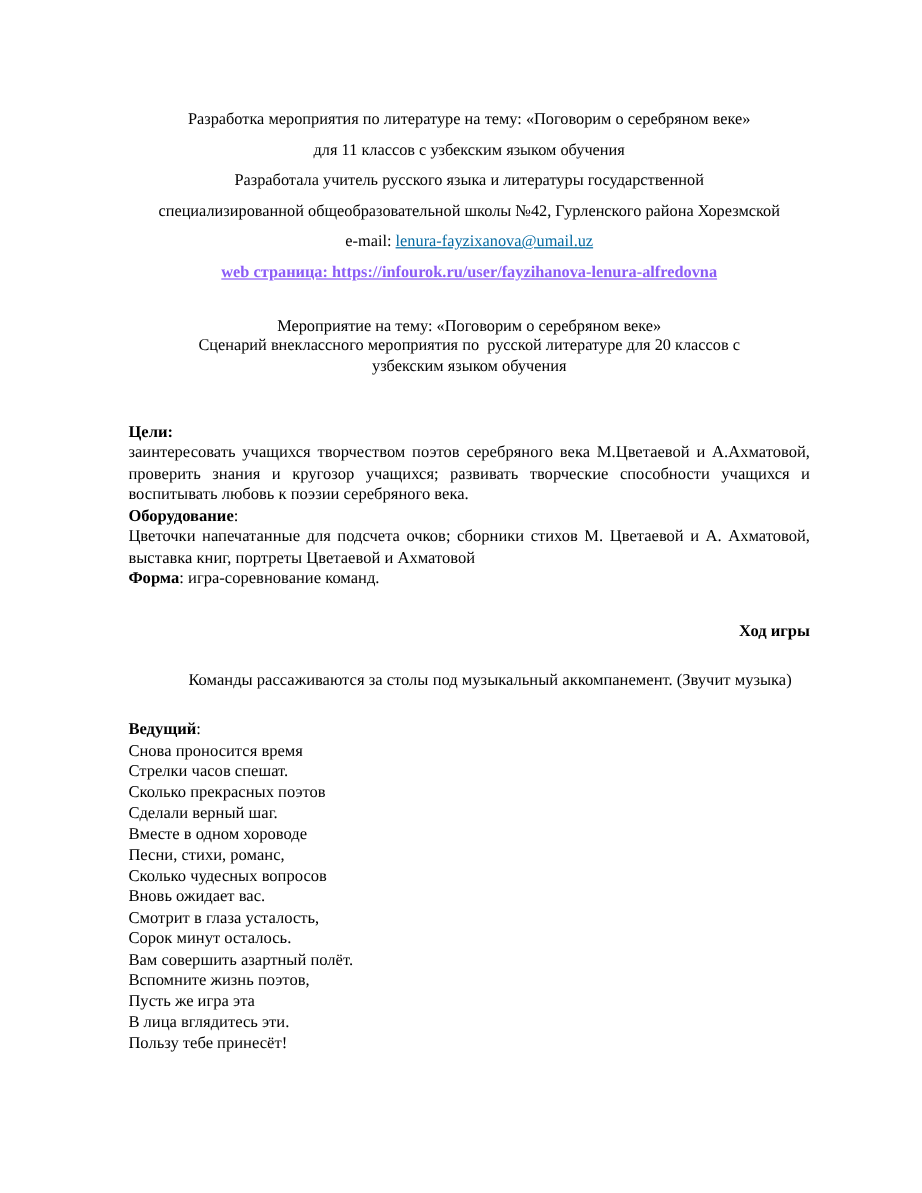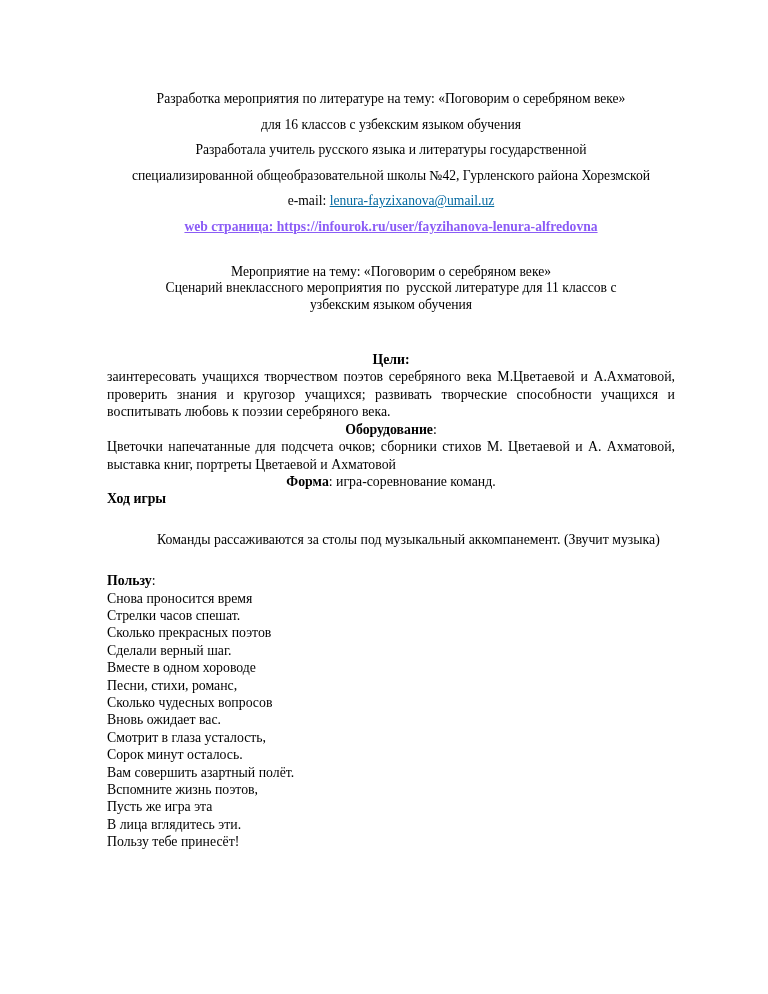--- a/index.html
+++ b/index.html
@@ -56,26 +56,27 @@
 
   .lbl {
     font-weight: bold;
   }
   .para-just {
     text-align: justify;
     text-justify: inter-word;
     white-space: pre-wrap;
   }
   .para-left {
-    text-align: center;
+    text-align: left;
     white-space: pre-wrap;
   }
 
   .heading-center {
-    text-align: left;
+    margin-top: 27px;
+    text-align: right;
     font-weight: bold;
     font-size: 13.8px;
     line-height: 17.4px;
   }
 
   .para-indent {
     margin-top: 23px;
     text-align: justify;
     text-justify: inter-word;
     text-indent: 50px;
@@ -98,32 +99,32 @@
     text-align: left;
   }
 </style>
 </head>
 <body>
 
 <div class="page">
 
   <div class="hdr-block">
     <div class="hdr-line">Разработка мероприятия по литературе на тему: «Поговорим о серебряном веке»</div>
-    <div class="hdr-line">для 16 классов с узбекским языком обучения</div>
+    <div class="hdr-line">для 11 классов с узбекским языком обучения</div>
     <div class="hdr-line">Разработала учитель русского языка и литературы государственной</div>
     <div class="hdr-line">специализированной общеобразовательной школы №42, Гурленского района Хорезмской</div>
 
     <div class="hdr-line"><span>e-mail: </span><a class="doclink" href="#" style="color: #0369a1;">lenura-fayzixanova@umail.uz</a></div>
 
     <div class="hdr-line"><a class="doclink" href="#" style="color: #8b5cf6; font-weight: bold;">web страница: https://infourok.ru/user/fayzihanova-lenura-alfredovna</a></div>
   </div>
 
   <div class="title-block">
     <div class="title-line">Мероприятие на тему: «Поговорим о серебряном веке»</div>
-    <div class="title-line">Сценарий внеклассного мероприятия по  русской литературе для 11 классов с</div>
+    <div class="title-line">Сценарий внеклассного мероприятия по  русской литературе для 20 классов с</div>
     <div class="title-line">узбекским языком обучения</div>
   </div>
 
   <div class="sec sec-gap-cели">
     <div class="para-left lbl">Цели:</div>
     <div class="para-just">заинтересовать учащихся творчеством поэтов серебряного века М.Цветаевой и А.Ахматовой, проверить знания и кругозор учащихся; развивать творческие способности учащихся и воспитывать любовь к поэзии серебряного века.</div>
   </div>
 
   <div class="sec">
     <div class="para-left"><span class="lbl">Оборудование</span><span>:</span></div>
@@ -132,21 +133,21 @@
 
   <div class="sec">
     <div class="para-left"><span class="lbl">Форма</span><span>: игра-соревнование команд.</span></div>
   </div>
 
   <div class="heading-center">Ход игры</div>
 
   <div class="para-indent">Команды рассаживаются за столы под музыкальный аккомпанемент. (Звучит музыка)</div>
 
   <div class="poem-block">
-    <div class="speaker"><span class="lbl">Пользу</span><span>:</span></div>
+    <div class="speaker"><span class="lbl">Ведущий</span><span>:</span></div>
 
     <div class="poem-line">Снова проносится время</div>
     <div class="poem-line">Стрелки часов спешат.</div>
     <div class="poem-line">Сколько прекрасных поэтов</div>
     <div class="poem-line">Сделали верный шаг.</div>
     <div class="poem-line">Вместе в одном хороводе</div>
     <div class="poem-line">Песни, стихи, романс,</div>
     <div class="poem-line">Сколько чудесных вопросов</div>
     <div class="poem-line">Вновь ожидает вас.</div>
     <div class="poem-line">Смотрит в глаза усталость,</div>

